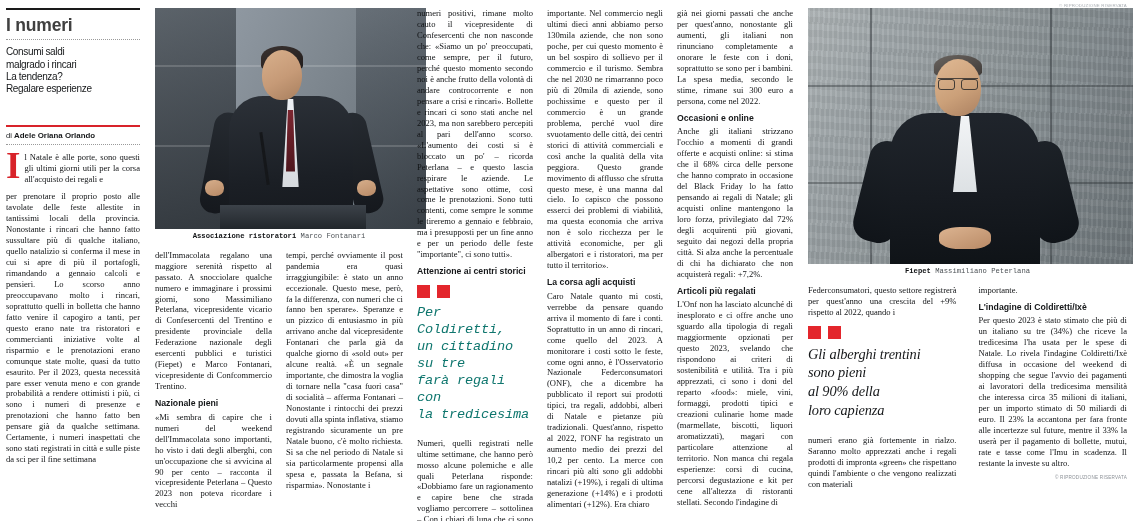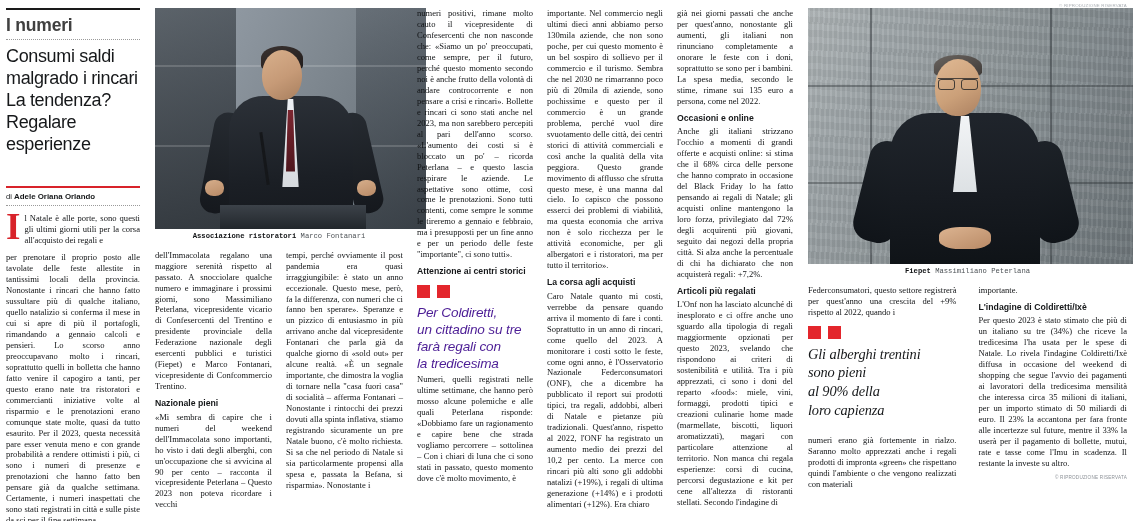--- a/index.html
+++ b/index.html
@@ -50,21 +50,21 @@
     line-height: 1.05;
     margin: 0 0 5px 0;
   }
   .dotrule {
     border-top: 1px dotted #9a9a9a;
     margin: 0 0 6px 0;
   }
   .headline {
     font-family: "Liberation Sans", sans-serif;
     font-weight: normal;
-    font-size: 18px;
+    font-size: 10px;
     line-height: 1.22;
     color: #16181a;
     letter-spacing: -0.35px;
     margin: 0;
   }
   .byline-rule {
     border-top: 2.5px solid #d8232a;
     margin: 30px 0 4px 0;
   }
   .byline {
@@ -119,26 +119,26 @@
     gap: 7px;
     margin: 8px 0 6px 0;
   }
   .pq-marks span {
     display: block;
     width: 13px;
     height: 13px;
     background: #e3262c;
   }
   .pullquote {
-    font-family: Liberation Sans, sans-serif;
+    font-family: Liberation Mono, monospace;
     font-style: italic;
     font-size: 13.6px;
     line-height: 1.26;
-    color: #4c1d95;
-    margin: 0 0 2px 0;
+    color: #0f766e;
+    margin: 0 0 14px 0;
     letter-spacing: -0.15px;
   }
   .pullquote-r {
     font-family: "Liberation Serif", serif;
     font-style: italic;
     font-size: 14.4px;
     line-height: 1.3;
     color: #16181a;
     margin: 0 0 16px 0;
     letter-spacing: -0.15px;
@@ -461,21 +461,21 @@
     <div class="body-txt">Numeri, quelli registrati nelle ultime settimane, che hanno però mosso alcune polemiche e alle quali Peterlana risponde: «Dobbiamo fare un ragionamento e capire bene che strada vogliamo percorrere – sottolinea – Con i chiari di luna che ci sono stati in passato, questo momento dove c'è molto movimento, è</div>
   </div>
 
   <div class="col col-5">
     <div class="body-txt">importante. Nel commercio negli ultimi dieci anni abbiamo perso 130mila aziende, che non sono poche, per cui questo momento è un bel sospiro di sollievo per il commercio e il turismo. Sembra che nel 2030 ne rimarranno poco più di 20mila di aziende, sono pochissime e questo per il commercio è un grande problema, perché vuol dire svuotamento delle città, dei centri storici di attività commerciali e così anche la qualità della vita peggiora. Questo grande movimento di afflusso che sfrutta questo mese, è una manna dal cielo. Io capisco che possono esserci dei problemi di viabilità, ma questa economia che arriva non è solo ricchezza per le attività economiche, per gli albergatori e i ristoratori, ma per tutto il territorio».</div>
     <div class="subhead">La corsa agli acquisti</div>
     <div class="body-txt">Caro Natale quanto mi costi, verrebbe da pensare quando arriva il momento di fare i conti. Soprattutto in un anno di rincari, come quello del 2023. A monitorare i costi sotto le feste, come ogni anno, è l'Osservatorio Nazionale Federconsumatori (ONF), che a dicembre ha pubblicato il report sui prodotti tipici, tra regali, addobbi, alberi di Natale e pietanze più tradizionali. Quest'anno, rispetto al 2022, l'ONF ha registrato un aumento medio dei prezzi del 10,2 per cento. La merce con rincari più alti sono gli addobbi natalizi (+19%), i regali di ultima generazione (+14%) e i prodotti alimentari (+12%). Era chiaro</div>
   </div>
 
   <div class="col col-6">
-    <div class="body-txt">già nei giorni passati che anche per quest'anno, nonostante gli aumenti, gli italiani non rinunciano completamente a onorare le feste con i doni, soprattutto se sono per i bambini. La spesa media, secondo le stime, rimane sui 135 euro a persona, come nel 2022.</div>
+    <div class="body-txt">già nei giorni passati che anche per quest'anno, nonostante gli aumenti, gli italiani non rinunciano completamente a onorare le feste con i doni, soprattutto se sono per i bambini. La spesa media, secondo le stime, rimane sui 300 euro a persona, come nel 2022.</div>
     <div class="subhead">Occasioni e online</div>
     <div class="body-txt">Anche gli italiani strizzano l'occhio a momenti di grandi offerte e acquisti online: si stima che il 68% circa delle persone che hanno comprato in occasione del Black Friday lo ha fatto pensando ai regali di Natale; gli acquisti online mantengono la loro forza, privilegiato dal 72% degli acquirenti più giovani, seguito dai negozi della propria città. Si alza anche la percentuale di chi ha dichiarato che non acquisterà regali: +7,2%.</div>
     <div class="subhead">Articoli più regalati</div>
     <div class="body-txt">L'Onf non ha lasciato alcunché di inesplorato e ci offre anche uno sguardo alla tipologia di regali maggiormente opzionati per questo 2023, svelando che rispondono ai criteri di sostenibilità e utilità. Tra i più apprezzati, ci sono i doni del reparto «food»: miele, vini, formaggi, prodotti tipici e creazioni culinarie home made (marmellate, biscotti, liquori aromatizzati), magari con particolare attenzione al territorio. Non manca chi regala esperienze: corsi di cucina, percorsi degustazione e kit per cene all'altezza di ristoranti stellati. Secondo l'indagine di</div>
   </div>
 
   <div class="col col-right">
     <div class="photo photo-2">
       <div class="p2-bg"></div>
       <div class="p2-tex"></div>

